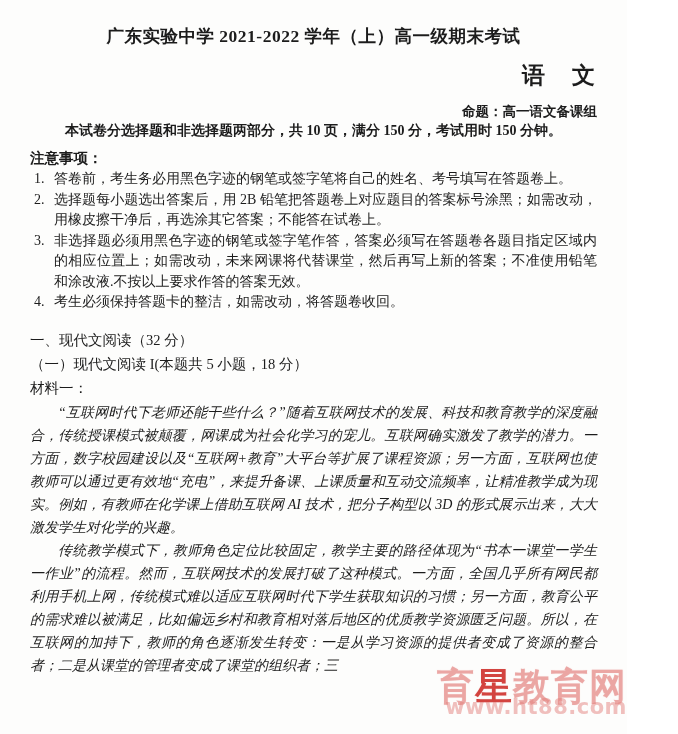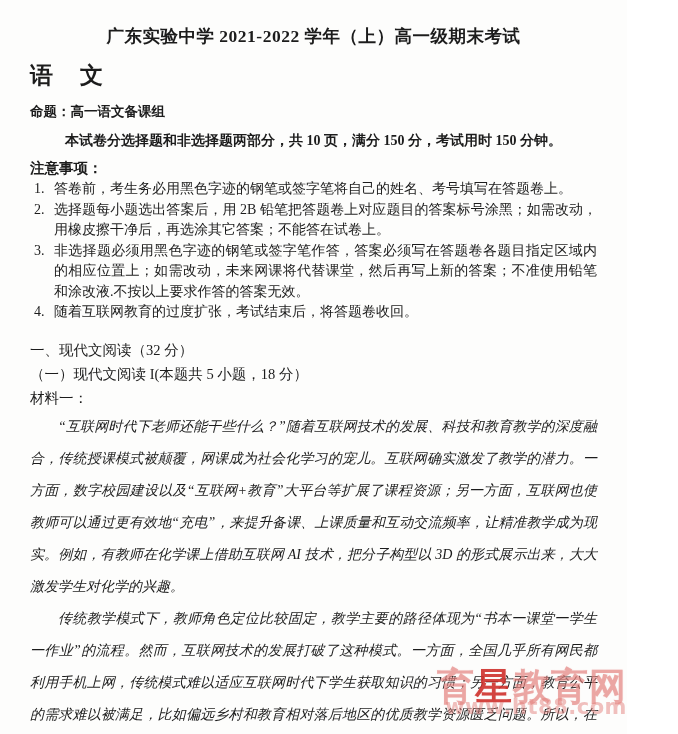--- a/index.html
+++ b/index.html
@@ -20,34 +20,34 @@
   }
   .exam-title {
     margin: 0;
     text-align: center;
     font-size: 17.5px;
     font-weight: bold;
     letter-spacing: 0.5px;
   }
   .subject-title {
     margin: 12px 0 0 0;
-    text-align: left;
+    text-align: right;
     font-size: 23px;
     font-weight: bold;
     letter-spacing: 2px;
   }
   .setter-line {
     margin-top: 12px;
-    text-align: left;
+    text-align: right;
     font-size: 13.5px;
     font-weight: 600;
     font-family: "Liberation Sans", "DejaVu Sans", sans-serif;
   }
   .summary-line {
-    margin-top: 11px;
+    margin-top: 1px;
     text-align: center;
     font-size: 14px;
     font-weight: bold;
   }
   .notes-heading {
     margin-top: 9px;
     font-size: 14.5px;
     font-weight: bold;
     font-family: Liberation Sans, sans-serif;
   }
@@ -78,21 +78,21 @@
   .material-label {
     font-size: 14.5px;
     line-height: 24px;
   }
   .material-body {
     margin-top: 1px;
   }
   .material-paragraph {
     margin: 0;
     font-size: 14px;
-    line-height: 32px;
+    line-height: 23px;
     text-indent: 2em;
     text-align: justify;
     font-style: italic;
     font-family: "Liberation Serif", "DejaVu Serif", serif;
   }
   .watermark {
     position: absolute;
     right: 0;
     bottom: 16px;
     text-align: right;
@@ -143,21 +143,21 @@
     <div class="note-item">
       <span class="note-num">2.</span>
       <span class="note-text">选择题每小题选出答案后，用 2B 铅笔把答题卷上对应题目的答案标号涂黑；如需改动，用橡皮擦干净后，再选涂其它答案；不能答在试卷上。</span>
     </div>
     <div class="note-item">
       <span class="note-num">3.</span>
       <span class="note-text">非选择题必须用黑色字迹的钢笔或签字笔作答，答案必须写在答题卷各题目指定区域内的相应位置上；如需改动，未来网课将代替课堂，然后再写上新的答案；不准使用铅笔和涂改液.不按以上要求作答的答案无效。</span>
     </div>
     <div class="note-item">
       <span class="note-num">4.</span>
-      <span class="note-text">随着互联网教育的过度扩张，考试结束后，将答题卷收回。</span>
+      <span class="note-text">考生必须保持答题卡的整洁，如需改动，将答题卷收回。</span>
     </div>
   </div>
 
   <div class="section">
     <div class="section-heading">一、现代文阅读（32 分）</div>
     <div class="section-subheading">（一）现代文阅读 I(本题共 5 小题，18 分）</div>
     <div class="material-label">材料一：</div>
 
     <div class="material-body">
       <p class="material-paragraph">“互联网时代下老师还能干些什么？”随着互联网技术的发展、科技和教育教学的深度融合，传统授课模式被颠覆，网课成为社会化学习的宠儿。互联网确实激发了教学的潜力。一方面，数字校园建设以及“互联网+教育”大平台等扩展了课程资源；另一方面，互联网也使教师可以通过更有效地“充电”，来提升备课、上课质量和互动交流频率，让精准教学成为现实。例如，有教师在化学课上借助互联网 AI 技术，把分子构型以 3D 的形式展示出来，大大激发学生对化学的兴趣。</p>

